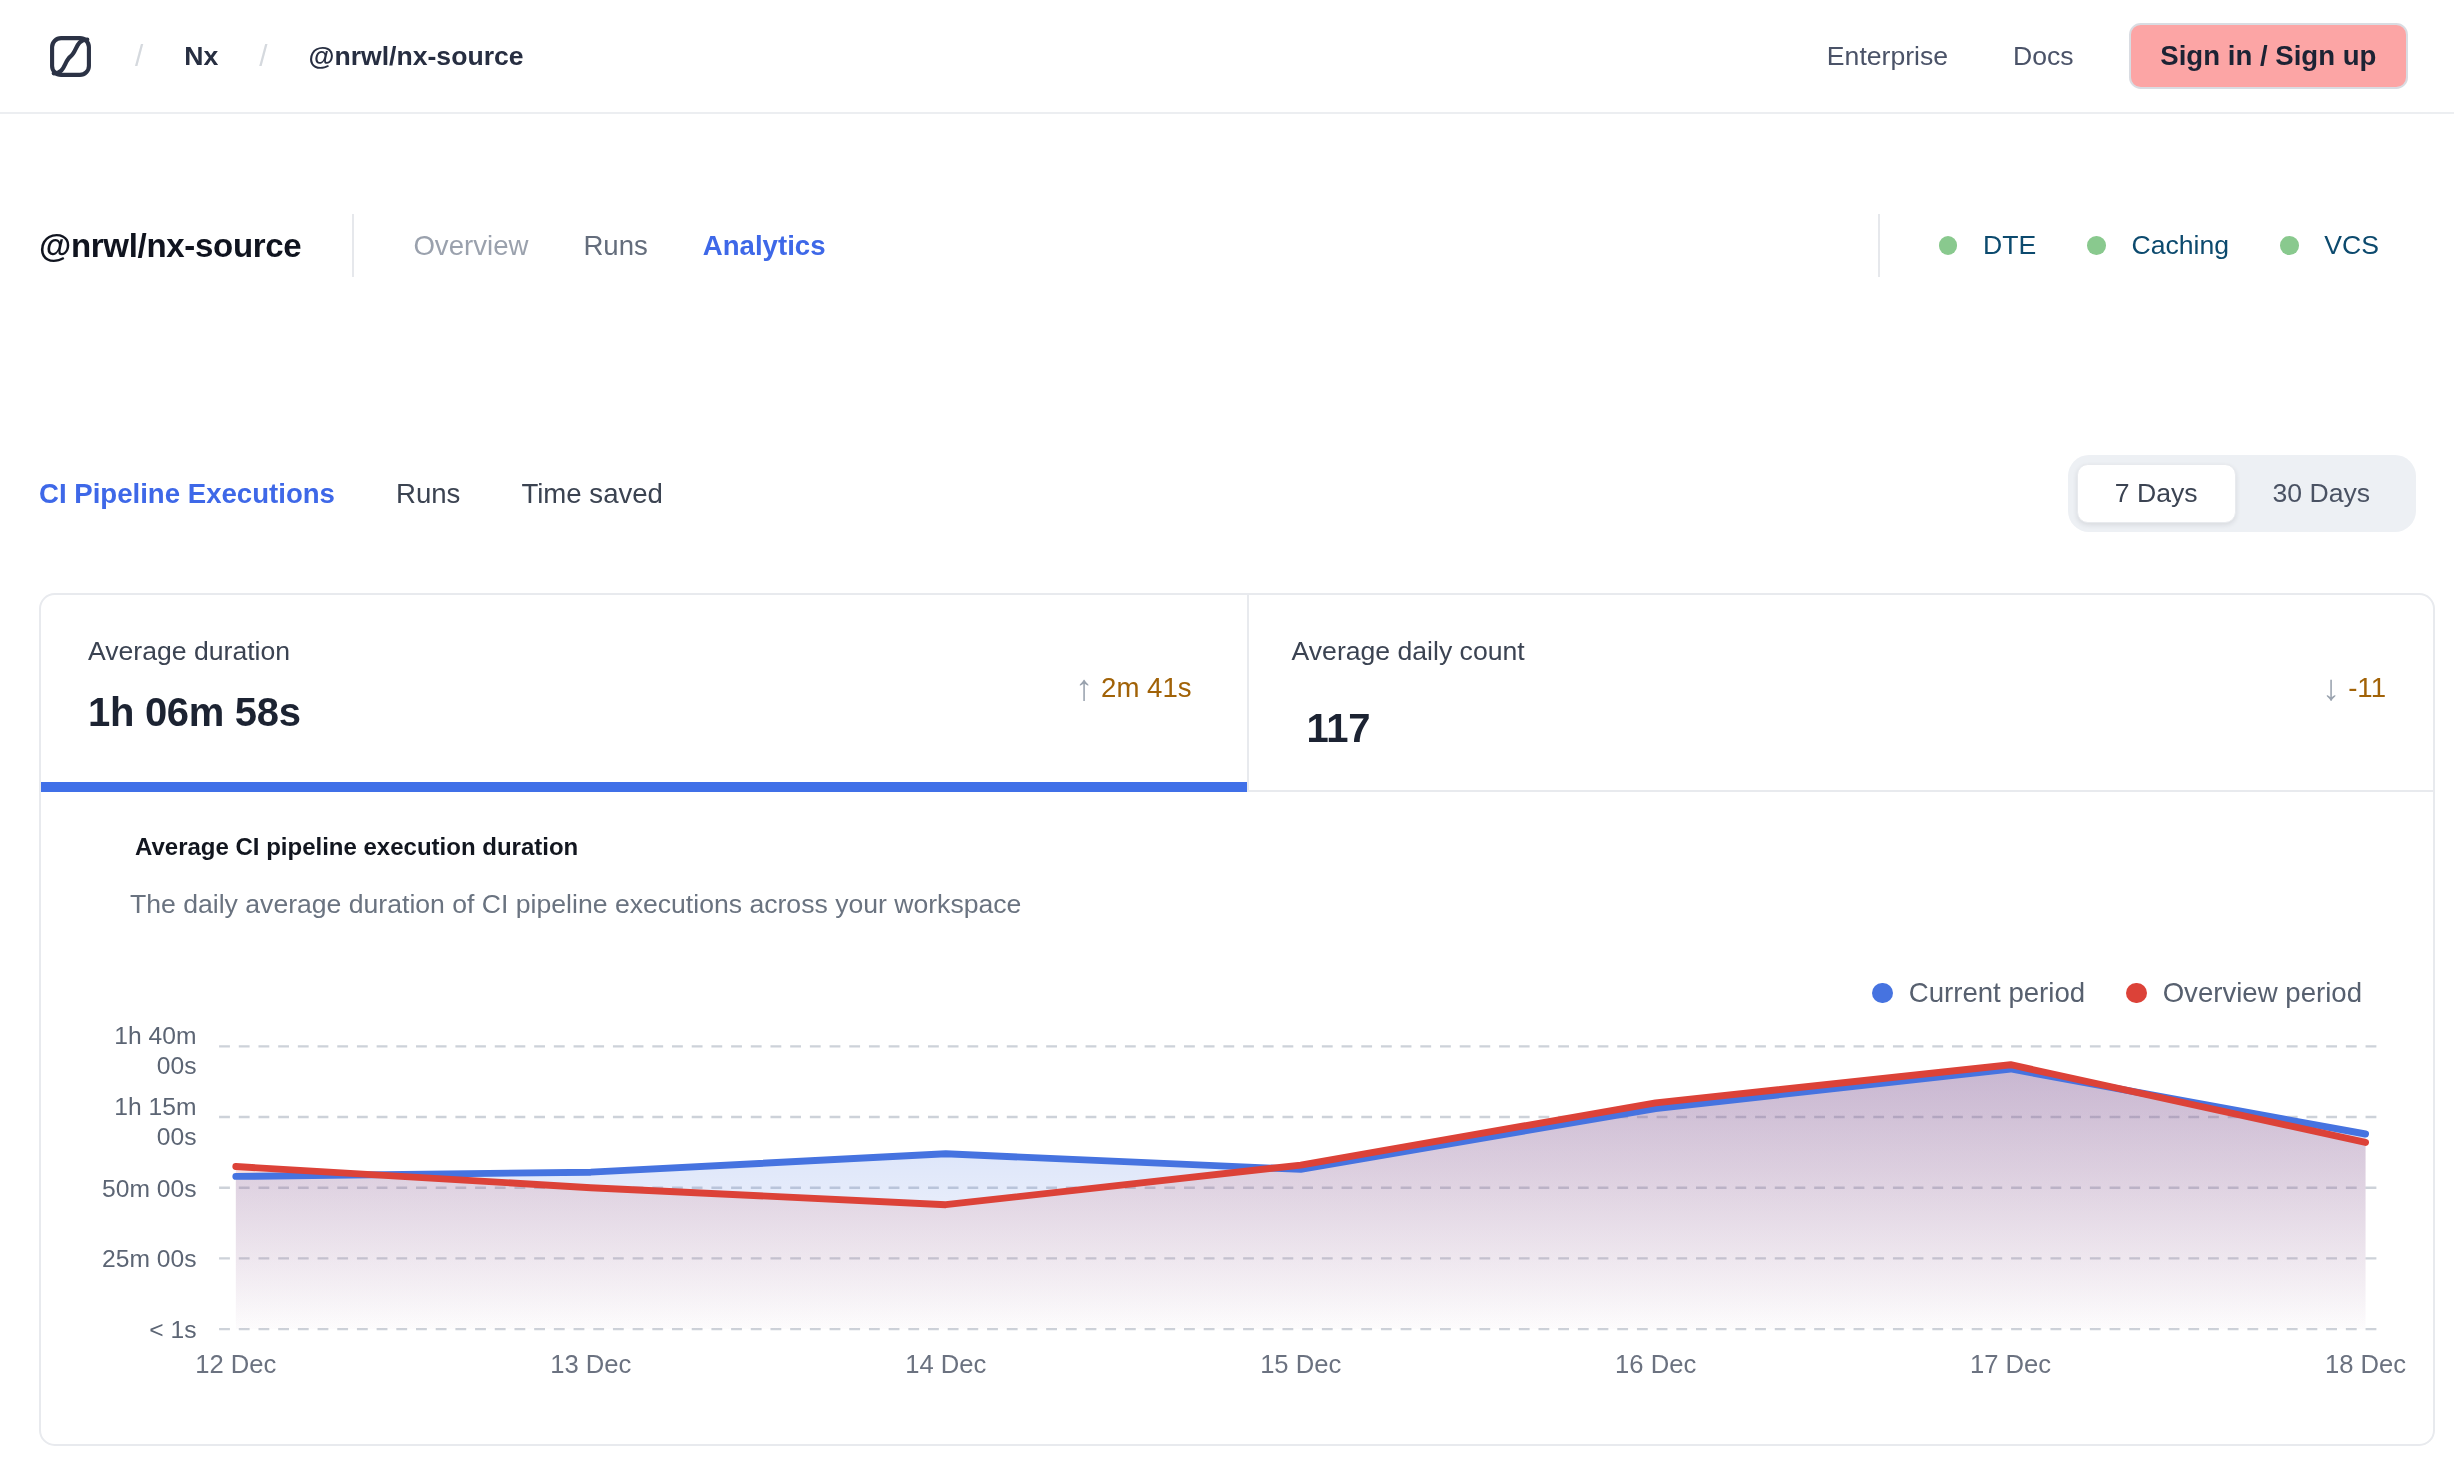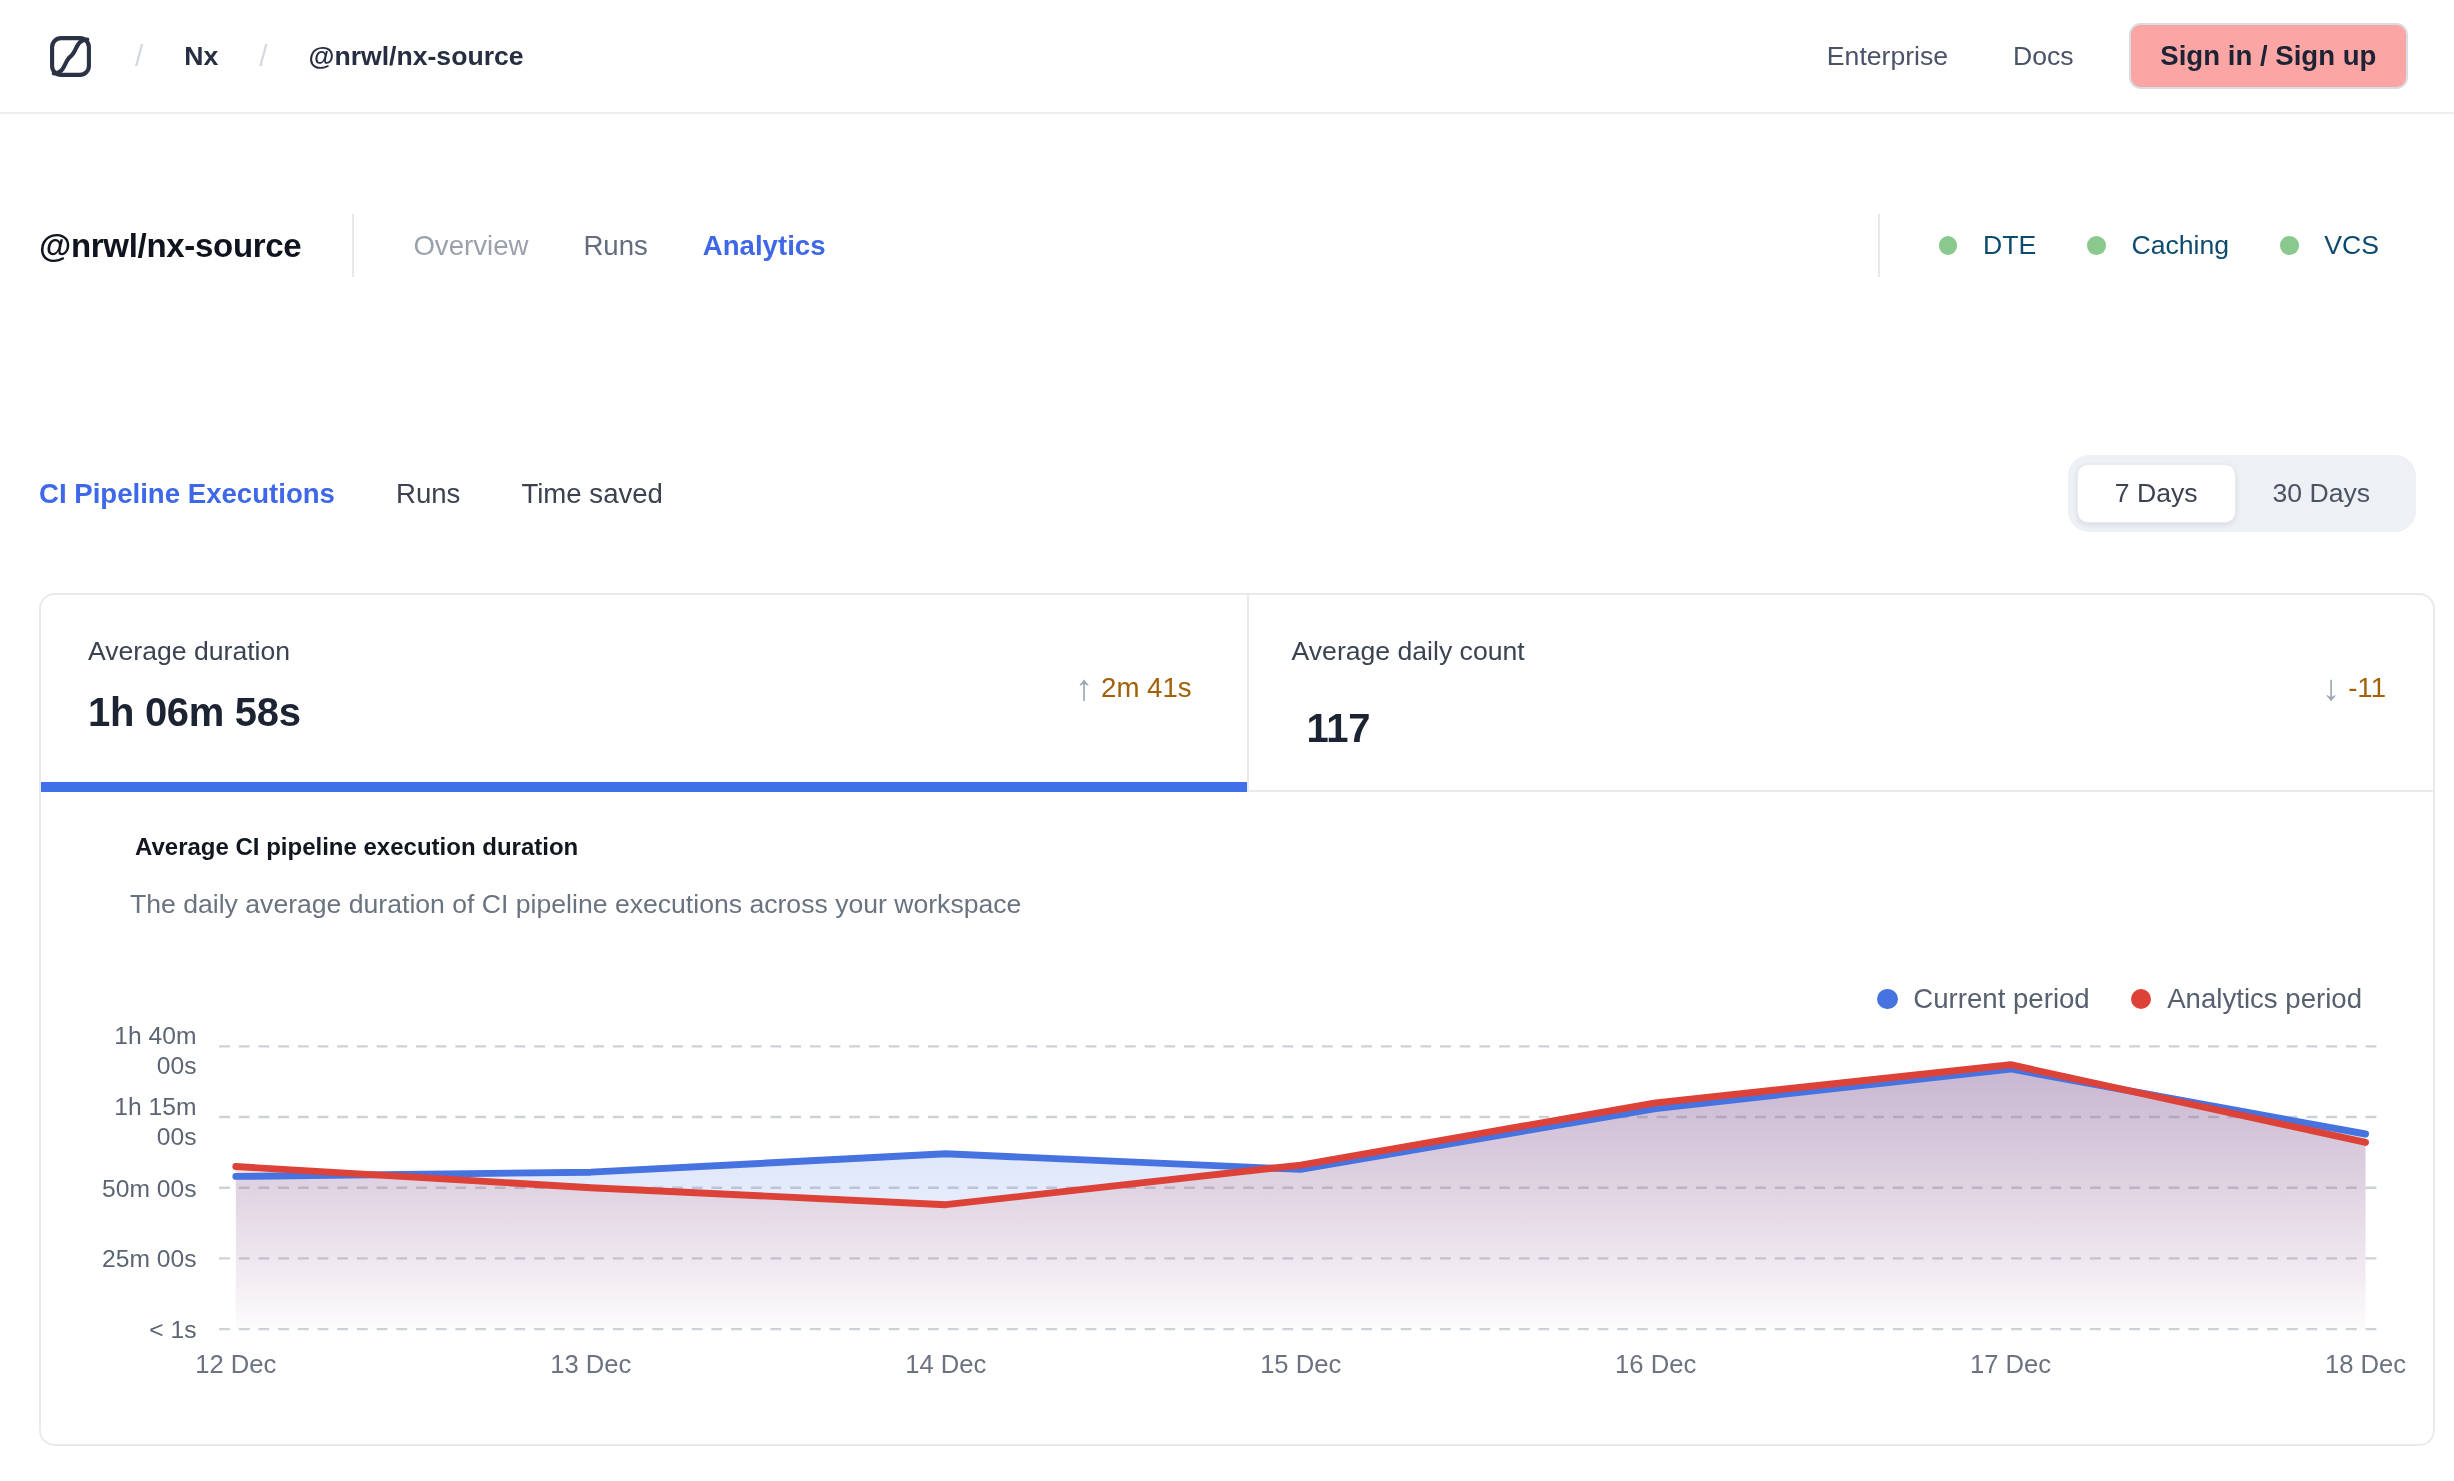--- a/index.html
+++ b/index.html
@@ -60,21 +60,21 @@
   .stat-cell.first .stat-delta { right:55px; }
   .stat-cell.second .stat-delta { right:47px; }
   .delta-arrow { font-size:36px; color:#99a2ae; font-weight:300; line-height:1; }
   .delta-text { font-size:27.6px; color:#a16207; }
   .active-bar { position:absolute; left:0; right:0; bottom:-2px; height:9.9px; background:#4070e8; }
 
   
   .chart-section { position:relative; height:650px; }
   .chart-title { position:absolute; left:94px; top:41px; font-size:24px; font-weight:700; color:#12161f; }
   .chart-subtitle { position:absolute; left:89px; top:97px; font-size:26.6px; color:#6a7380; }
-  .legend { position:absolute; right:71px; top:191px; display:flex; align-items:center; gap:41px; }
+  .legend { position:absolute; right:71px; top:185px; display:flex; align-items:center; gap:41px; }
   .legend-item { display:flex; align-items:center; gap:15.8px; cursor:pointer; }
   .legend-dot { width:20.7px; height:20.7px; border-radius:50%; }
   .legend-label { font-size:27.6px; color:#57606f; }
   .chart-plot { position:absolute; left:19.7px; top:225px; width:2376px; height:384px; }
 </style>
 </head>
 <body>
 
 <div class="page">
 
@@ -157,21 +157,21 @@
     <div class="chart-section">
       <div class="chart-title">Average CI pipeline execution duration</div>
       <div class="chart-subtitle">The daily average duration of CI pipeline executions across your workspace</div>
       <div class="legend">
         <div class="legend-item">
           <span class="legend-dot" style="background: rgb(70, 115, 224);"></span>
           <span class="legend-label">Current period</span>
         </div>
         <div class="legend-item">
           <span class="legend-dot" style="background: rgb(220, 66, 56);"></span>
-          <span class="legend-label">Analytics period</span>
+          <span class="legend-label">Overview period</span>
         </div>
       </div>
       <div class="chart-plot" id="chart-plot"><svg viewBox="0 0 2412 390" width="2376" height="384" style="font-family: inherit;">
             <defs>
               <linearGradient id="grad0" x1="0" y1="0" x2="0" y2="1">
                 <stop offset="0%" stop-color="#4673e0" stop-opacity="0.26"></stop>
                 <stop offset="100%" stop-color="#4673e0" stop-opacity="0.01"></stop>
               </linearGradient>
               <linearGradient id="grad1" x1="0" y1="0" x2="0" y2="1">
                 <stop offset="0%" stop-color="#dc4238" stop-opacity="0.26"></stop>

